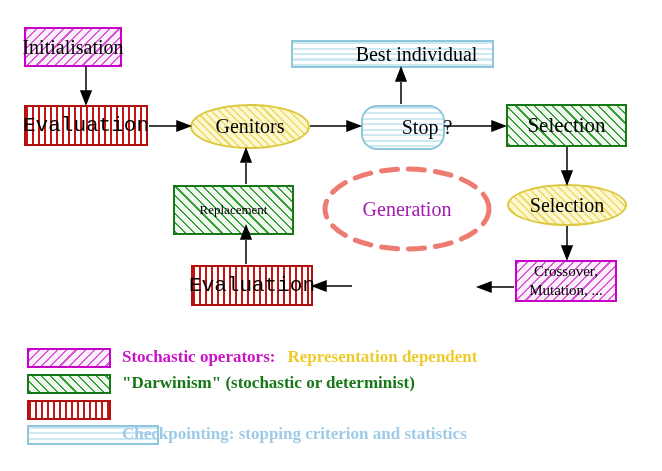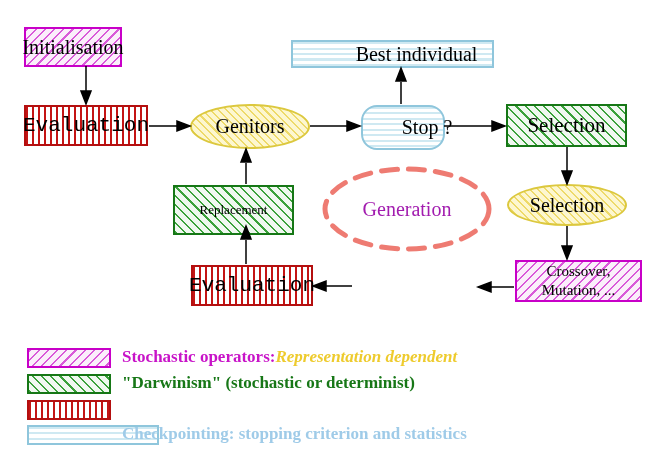--- a/index.html
+++ b/index.html
@@ -40,38 +40,38 @@
   #n-initialisation { left:24px;  top:27px;  width:98px; height:40px; font-size:20px; }
   #n-evaluation-top { left:24px;  top:105px; width:124px; height:41px; font-size:21px; }
   #n-parents        { left:190px; top:104px; width:120px; height:45px; font-size:20px; }
   #n-best           { left:291px; top:40px;  width:203px; height:28px; font-size:20px; }
   #n-stop           { left:361px; top:105px; width:84px;  height:45px; font-size:20px; border-radius:16px; }
   #n-selection      { left:506px; top:104px; width:121px; height:43px; font-size:21px; }
   #n-replacement    { left:173px; top:185px; width:121px; height:50px; font-size:13px; }
   #n-genitors       { left:507px; top:184px; width:120px; height:42px; font-size:20px; }
   #n-evaluation-bot { left:191px; top:265px; width:122px; height:41px; font-size:21px; }
   #n-offspring      { left:353px; top:266px; width:124px; height:42px; font-size:21px; }
-  #n-crossover      { left:515px; top:260px; width:127px; height:42px; font-size:15px;
+  #n-crossover      { left:515px; top:260px; width:102px; height:42px; font-size:15px;
                       flex-direction:column; line-height:1.25; }
   #n-generation-label {
     left:323px; top:190px; width:168px; height:38px; z-index:2;
     color:#a21caf; font-size:20px; background:none; border:none;
   }
   
   .legend-swatch { position:absolute; width:80px; height:16px; z-index:2; }
   #sw-stochastic    { left:27px; top:348px; }
   #sw-darwinism     { left:27px; top:374px; }
   #sw-cpu           { left:27px; top:400px; }
   #sw-checkpointing { left:27px; top:425px; }
   .legend-text {
     position:absolute; left:122px; z-index:2; font-size:17px; font-weight:bold;
     white-space:nowrap;
   }
   #lt-stochastic    { top:347px; color:#c813c8; }
-  #lt-stochastic .secondary { color:#eecb2d; font-weight:bold;font-style:italic; }
+  #lt-stochastic .secondary { color:#eecb2d; margin-left:12px; font-weight:bold; }
   #lt-darwinism     { top:373px; color:#177717; }
   #lt-cpu           { top:399px; color:#c31919; }
   #lt-checkpointing { top:424px; color:#9fcbe8;font-family:Liberation Serif, serif; }
 </style>
 </head>
 <body>
 
 <div id="stage">
 
   <svg id="arrow-layer" width="662" height="471" viewBox="0 0 662 471">

